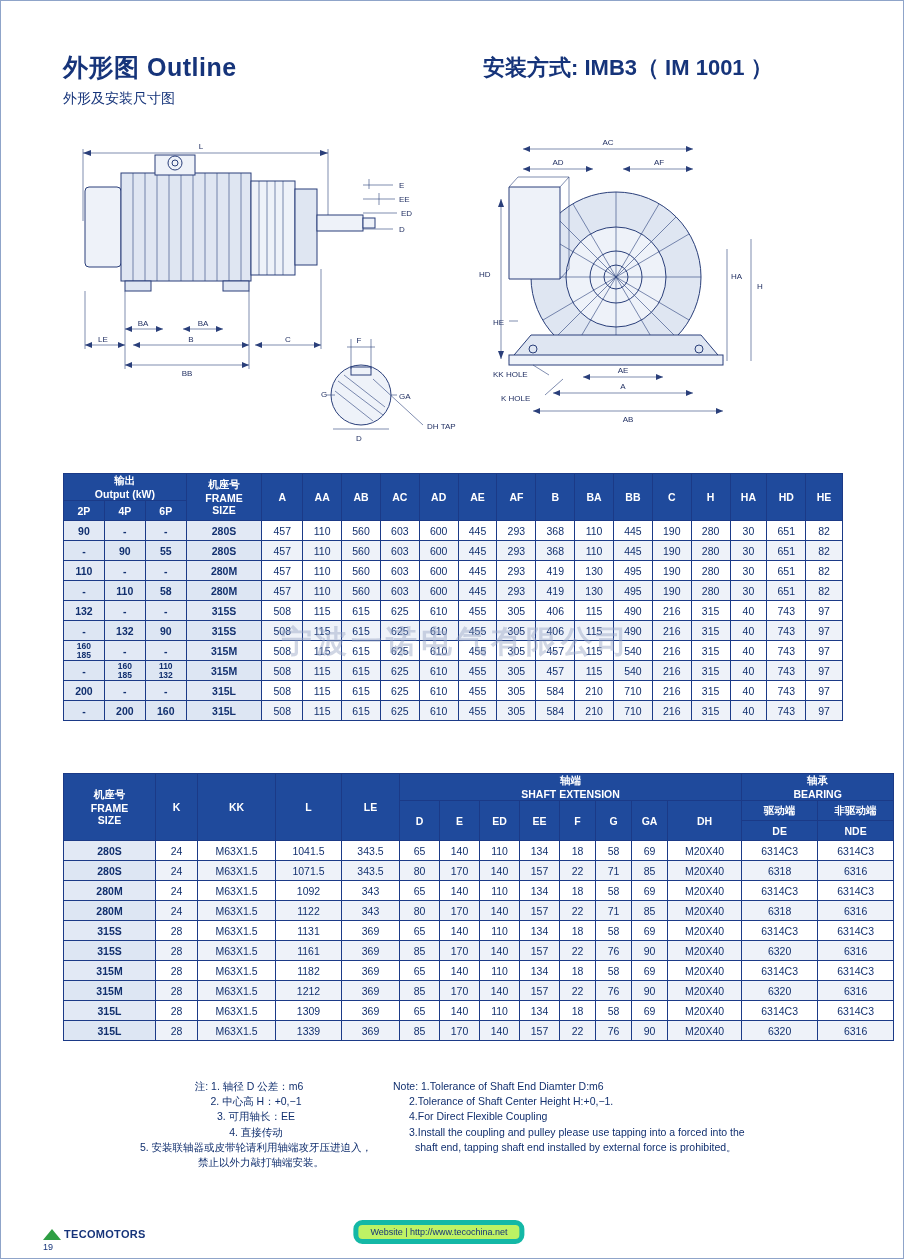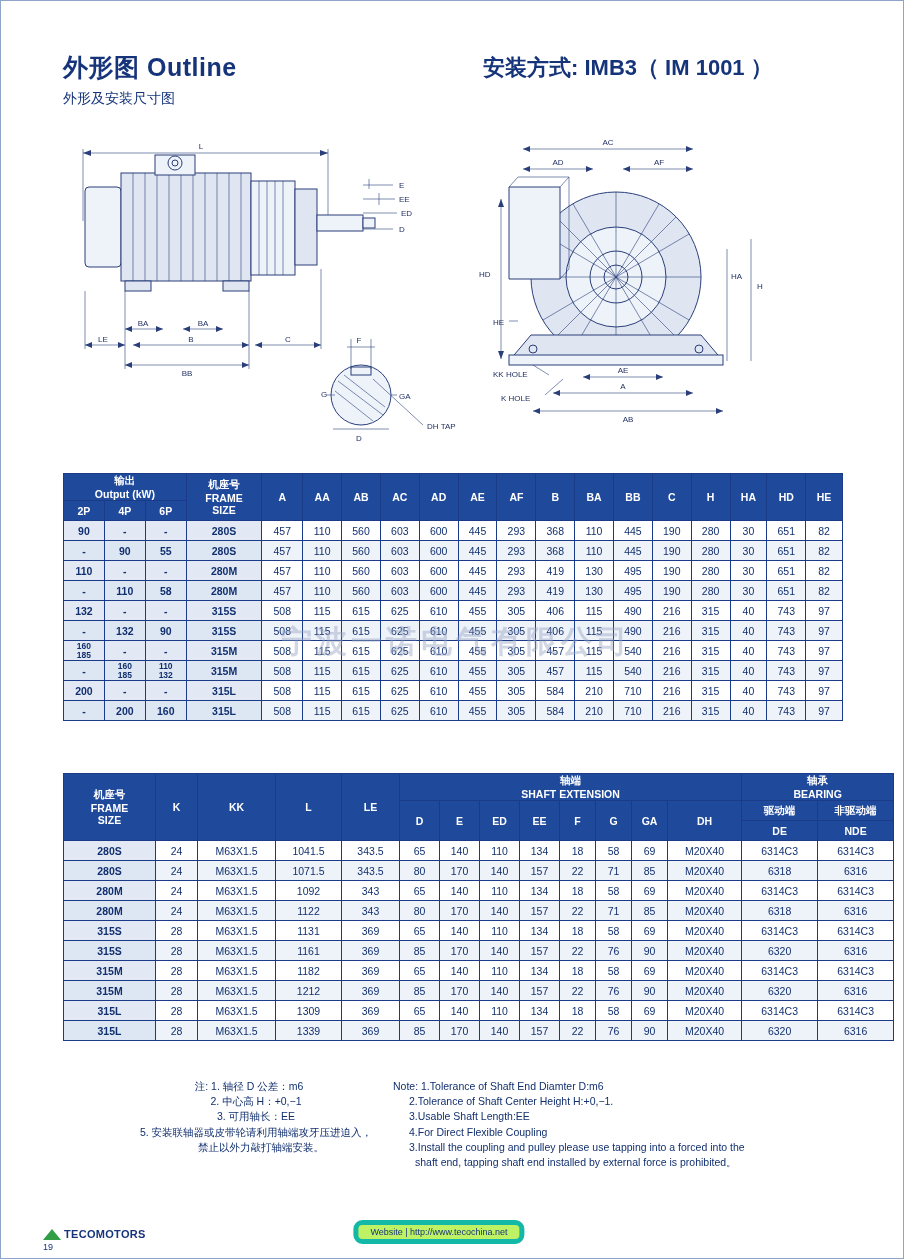--- a/index.html
+++ b/index.html
@@ -776,28 +776,28 @@
   </div>
 
   <div class="wm">宁波一诺电气有限公司</div>
 
   <div class="notes">
     <div class="cn">
       <div style="display:inline">注:</div>
       <span>1. 轴径 D 公差：m6</span>
       <div style="padding-left:14px">2. 中心高 H：+0,−1</div>
       <div style="padding-left:14px">3. 可用轴长：EE</div>
+      <div style="padding-left:14px">4. 直接传动</div>
       <div style="padding-left:14px">5. 安装联轴器或皮带轮请利用轴端攻牙压进迫入，</div>
       <div style="padding-left:24px">禁止以外力敲打轴端安装。</div>
     </div>
     <div class="en">
       <div style="display:inline">Note:</div>
       <span>1.Tolerance of Shaft End Diamter D:m6</span>
       <div style="padding-left:16px">2.Tolerance of Shaft Center Height H:+0,−1.</div>
-      <div style="padding-left:16px">3.Usable Shaft Length:EE</div>
       <div style="padding-left:16px">4.For Direct Flexible Coupling</div>
       <div style="padding-left:16px">3.Install the coupling and pulley please use tapping into a forced into the</div>
       <div style="padding-left:22px">shaft end, tapping shaft end installed by external force is prohibited。</div>
     </div>
   </div>
 
   <div class="footer">
     <div class="logo">
       <span class="tri"></span><span>TECOMOTORS</span>
     </div>

